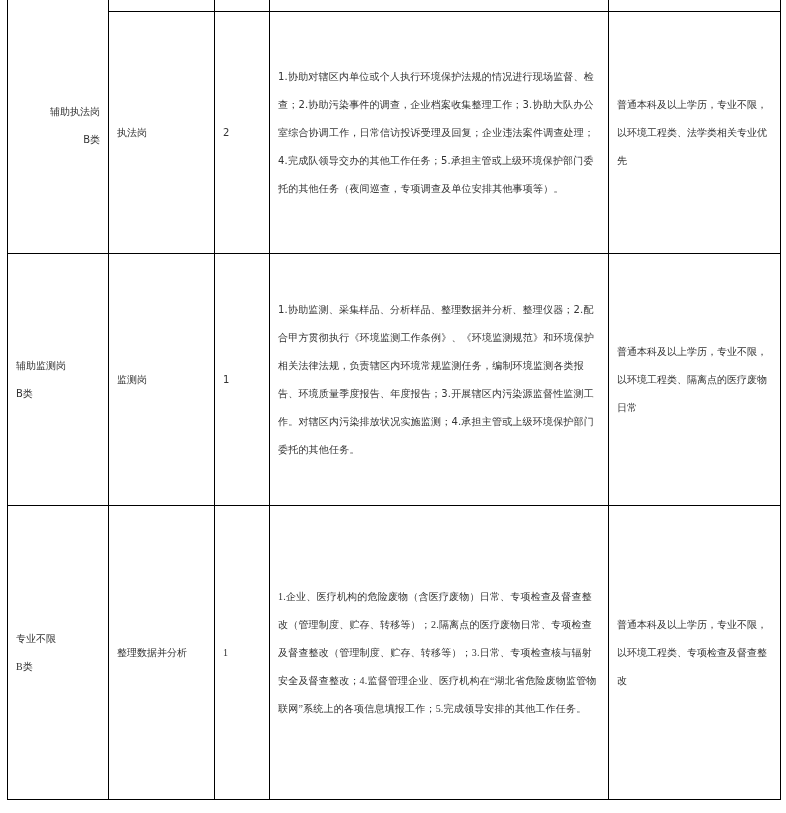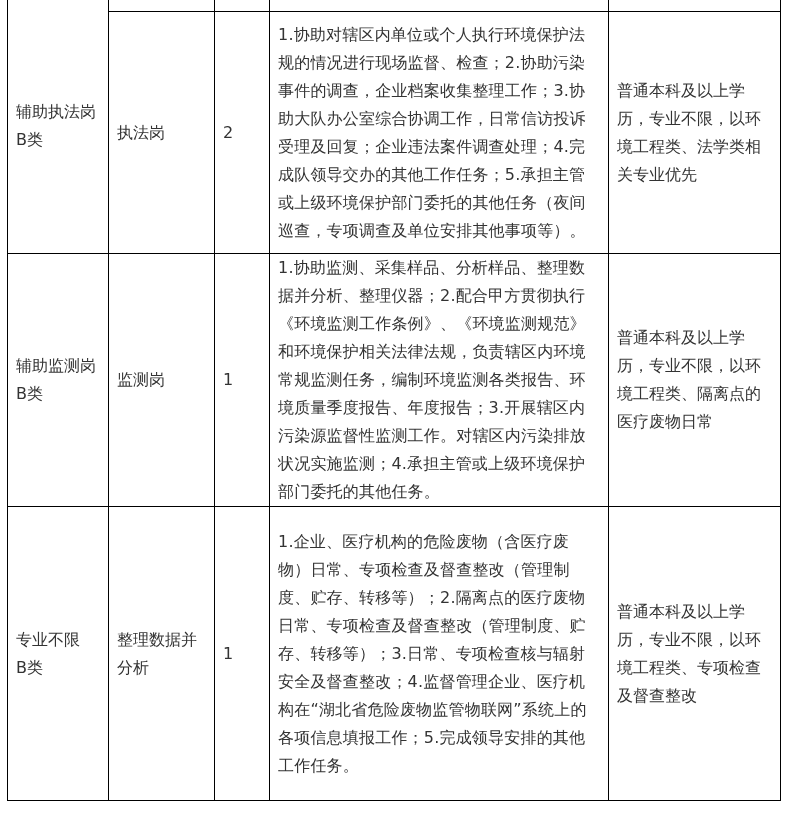--- a/index.html
+++ b/index.html
@@ -28,50 +28,50 @@
     }
     table.jobs col.c1 { width: 101px; }
     table.jobs col.c2 { width: 106px; }
     table.jobs col.c3 { width: 55px; }
     table.jobs col.c4 { width: 339px; }
     table.jobs col.c5 { width: 172px; }
     table.jobs td {
       border: 1.5px solid #000000;
       padding: 0 8px;
       vertical-align: middle;
-      font-size: 16px;
+      font-size: 10px;
       line-height: 28px;
       word-break: break-all;
     }
     td.duty {
       padding: 0 9px;
       letter-spacing: 0.2px;
     }
     tr.stub td { height: 11px; padding: 0; line-height: 0; }
     tr.row1 td { height: 241px; }
     tr.row2 td { height: 251px; }
-    tr.row3 td { height: 293px; }
+    tr.row3 td { height: 293px; font-family: Liberation Serif, serif; }
     .first-col-top { border-top: none !important; }
   </style>
 </head>
 <body>
 
 <div class="table-wrap">
   <table class="jobs">
     <colgroup>
       <col class="c1">
         <col class="c2">
         <col class="c3">
         <col class="c4">
         <col class="c5">
     </colgroup>
     <tbody>
 
       <tr class="stub">
-        <td class="first-col-top" rowspan="2" style="padding:0 8px; line-height:28px;">
+        <td class="first-col-top" rowspan="2" style="padding:0 8px; line-height:28px;text-align:right;">
           <div>
             <span>辅助执法岗</span><br>
             <span>B类</span>
           </div>
         </td>
         <td></td>
         <td></td>
         <td></td>
         <td></td>
       </tr>

